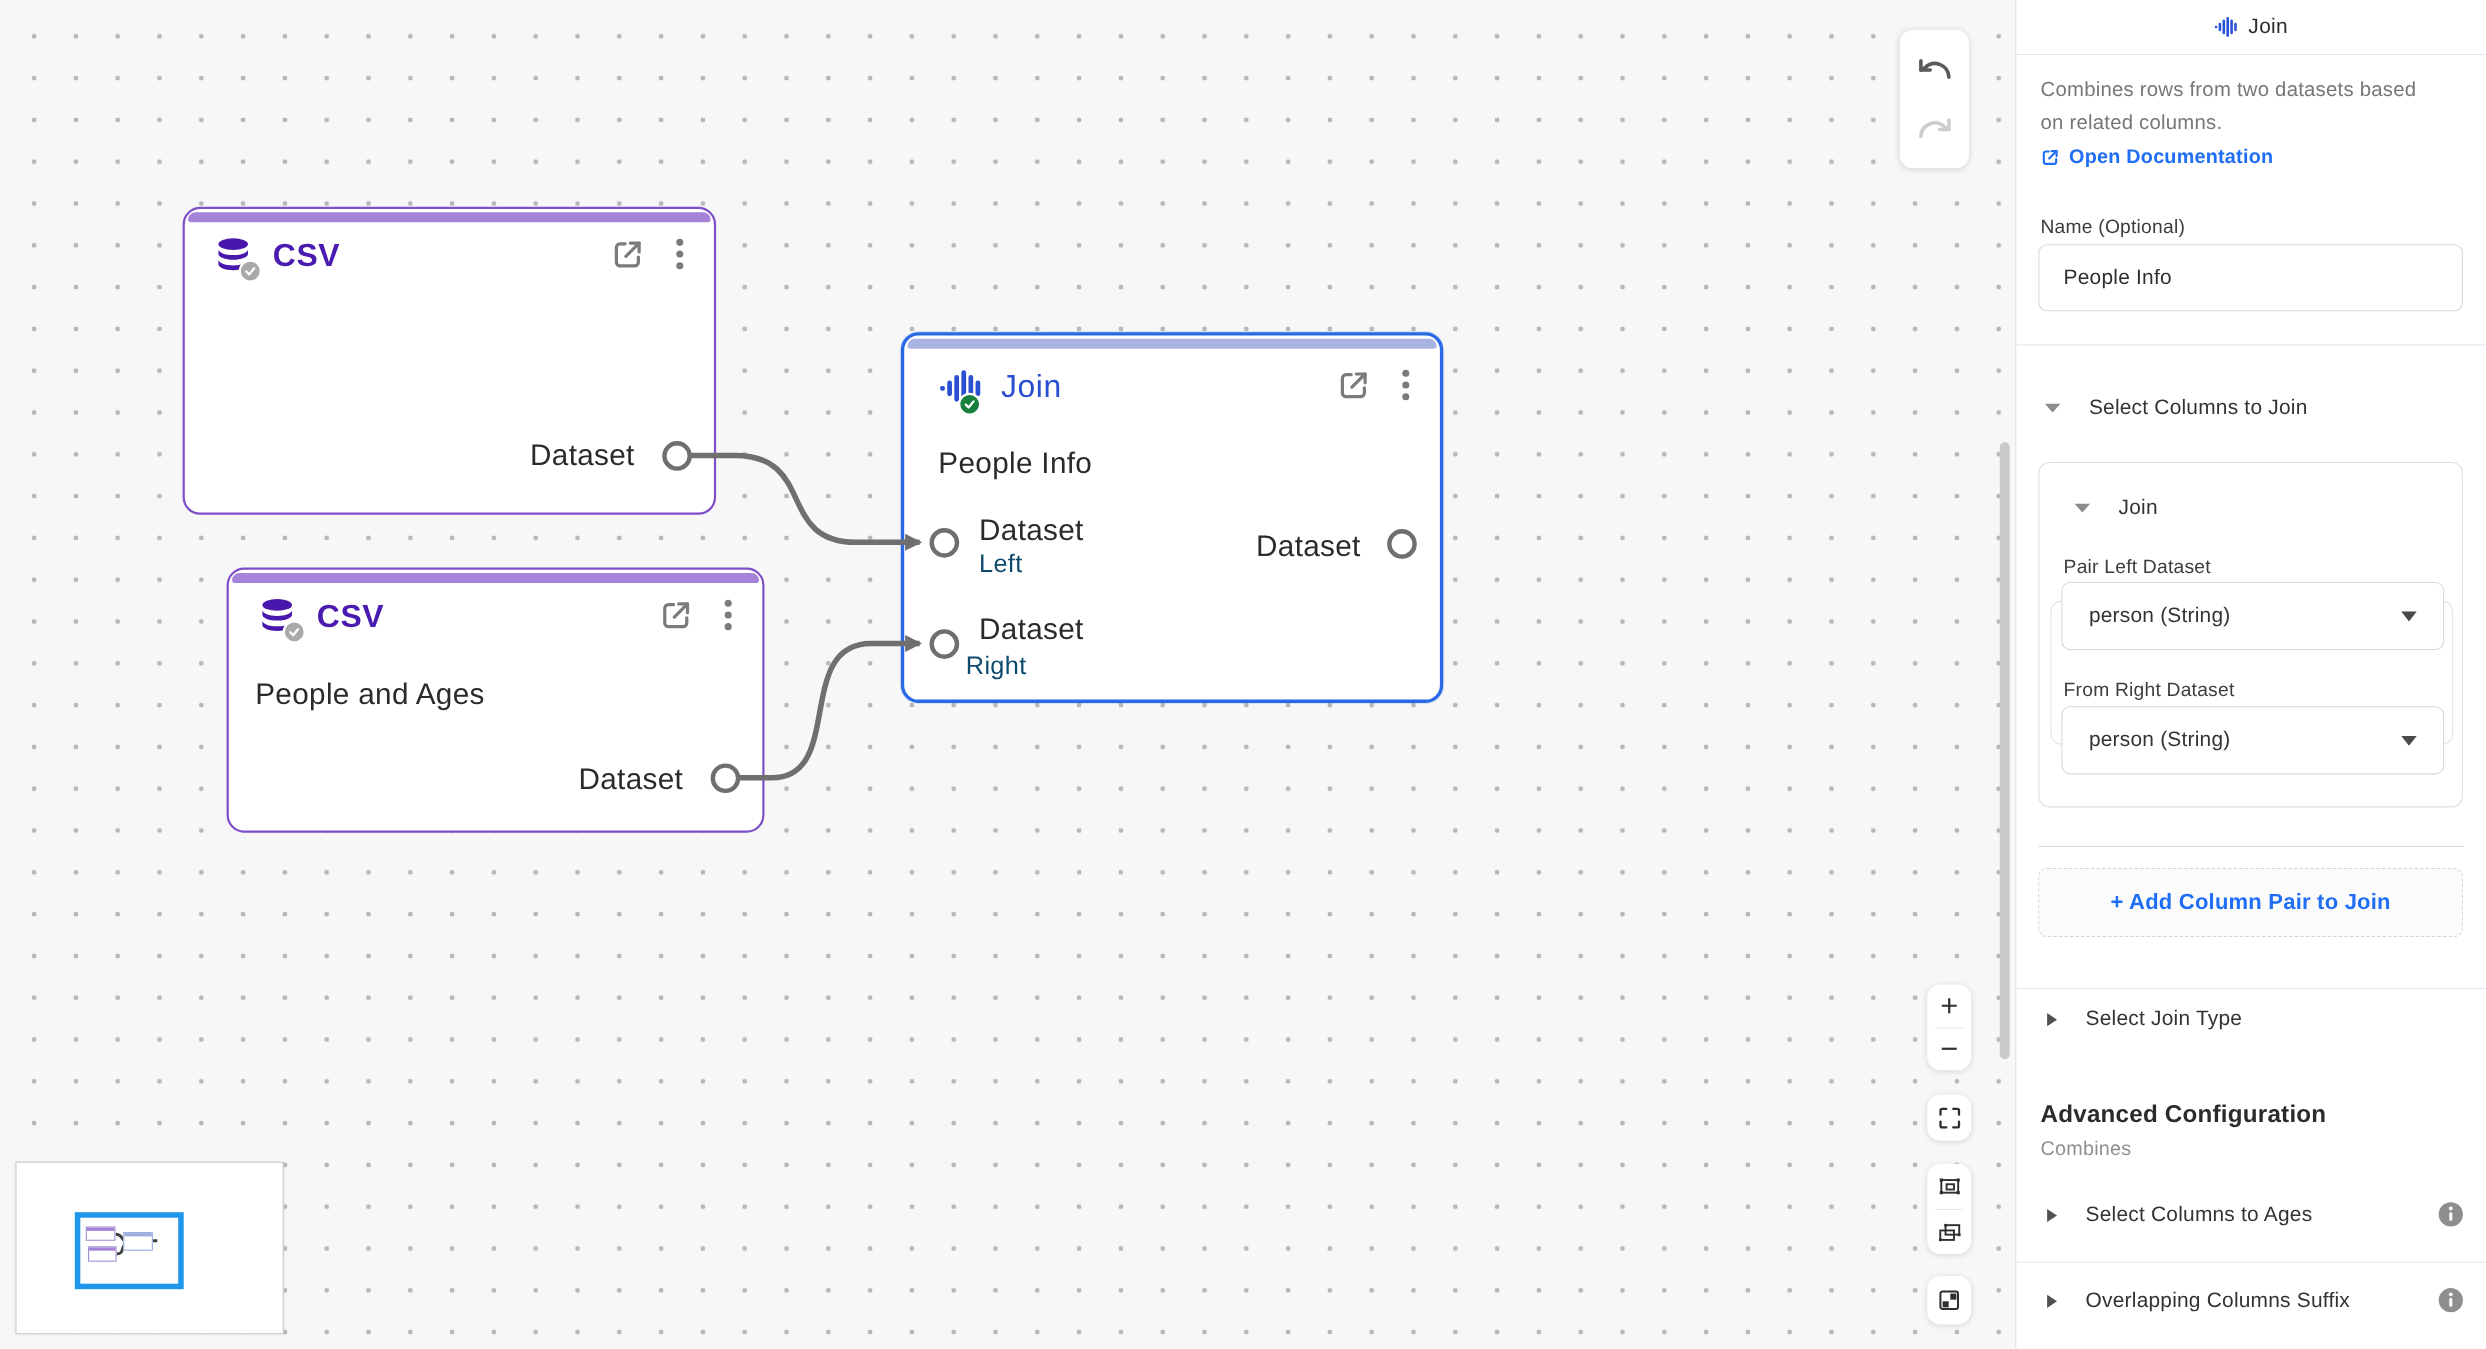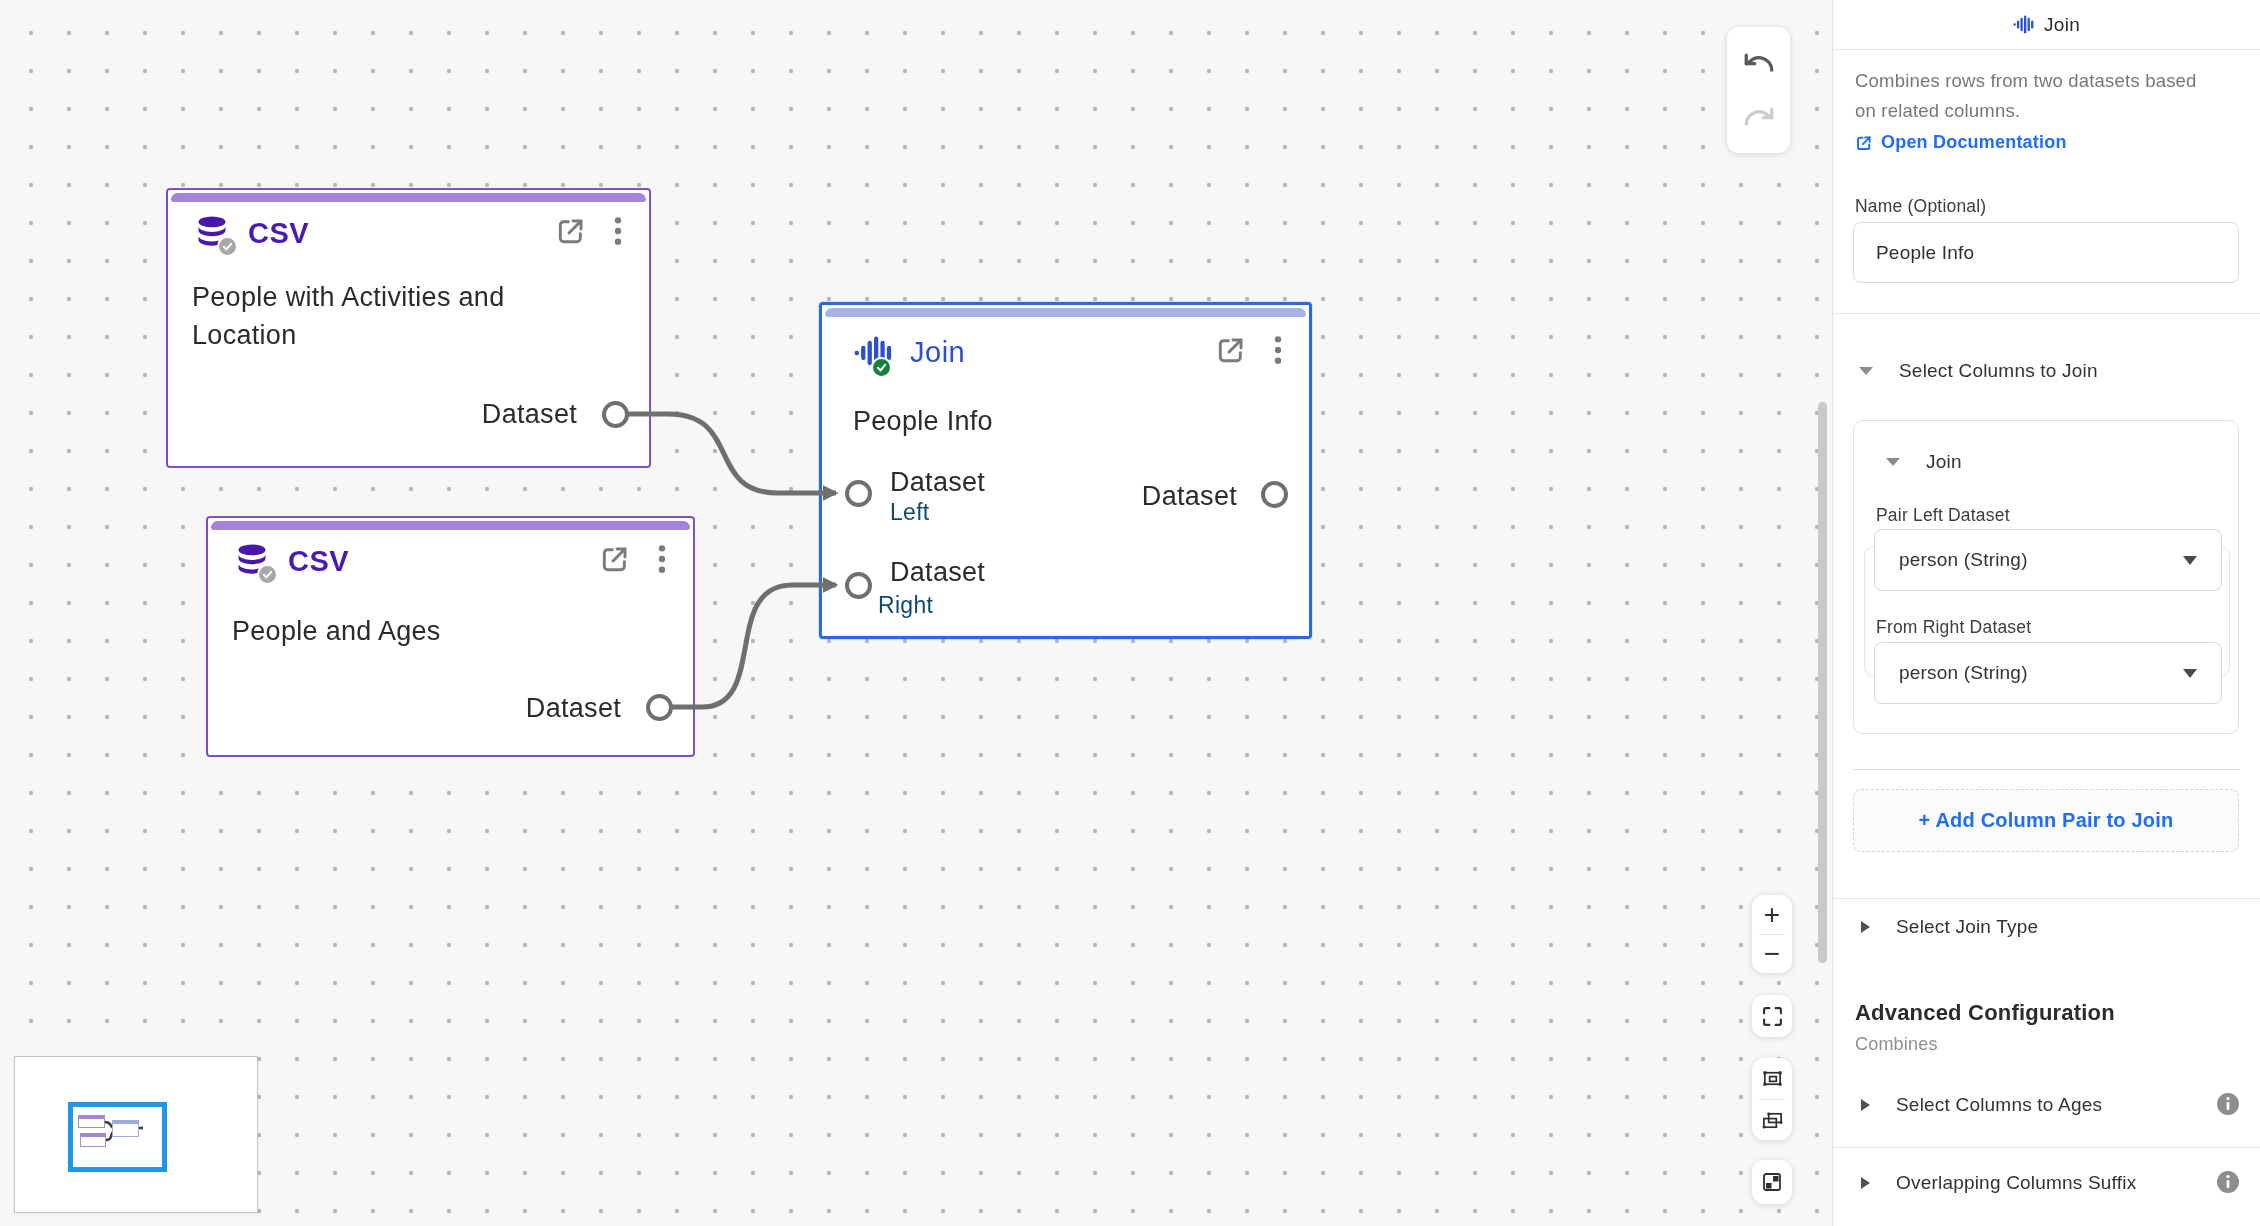--- a/index.html
+++ b/index.html
@@ -5,21 +5,21 @@
   * { margin:0; padding:0; box-sizing:border-box; }
   html,body { width:2260px; height:1226px; font-family:"Liberation Sans", sans-serif; }
   .stage { position:relative; width:2260px; height:1226px; overflow:hidden; background:#fff; }
 
   
   .canvas { position:absolute; left:0; top:0; width:1832px; height:1226px;
     background-color:#f7f7f8;
     background-image:radial-gradient(circle,#b7b7bb 2px, transparent 2.4px);
     background-size:38px 38px; background-position:12px 14px; }
 
-  .node { position:absolute; background:#fff; border-radius:4px; }
+  .node { position:absolute; background:#fff; border-radius:16px; }
   .node-csv { border:2px solid #7d4fc9; }
   .node-join { border:3px solid #2a69e5; box-shadow:0 0 0 1px rgba(42,105,229,.15); }
   .strip { position:absolute; left:3px; right:3px; top:3px; height:9px; border-radius:8px 8px 3px 3px; }
   .strip-csv { background:#a583d8; }
   .strip-join { background:#aab4e4; }
 
   .node-head { position:absolute; left:24px; right:26px; display:flex; align-items:center; gap:16px; }
   .node-csv .node-head { top:24px; }
   .node-join .node-head { top:28px; left:32px; }
   .node-title { font-size:29px; letter-spacing:.5px; }
@@ -141,21 +141,20 @@
           </span>
           <span>
             <svg width="10" height="32" viewBox="0 0 6 24" fill="#7b7b7b">
               <circle cx="3" cy="4" r="2.4"></circle>
                 <circle cx="3" cy="12" r="2.4"></circle>
                 <circle cx="3" cy="20" r="2.4"></circle>
             </svg>
           </span>
         </span>
       </div>
-      <div class="node-desc" style="left:24px; top:88px; width:372px;">People with Activities and Location</div>
       <span class="port-label" style="right:72px; top:209px;">Dataset</span>
     </div>
 
     <div class="node node-csv" style="left:206px; top:516px; width:489px; height:241px;">
       <div class="strip strip-csv"></div>
       <div class="node-head">
         <span class="type-icon">
           <svg width="40" height="38" viewBox="0 0 24 24" fill="#4a17ad">
             <ellipse cx="12" cy="5" rx="8.5" ry="3.4"></ellipse>
             <path d="M3.5 7.9c0 1.9 3.8 3.4 8.5 3.4s8.5-1.5 8.5-3.4v2.7c0 1.9-3.8 3.4-8.5 3.4s-8.5-1.5-8.5-3.4z"></path>

